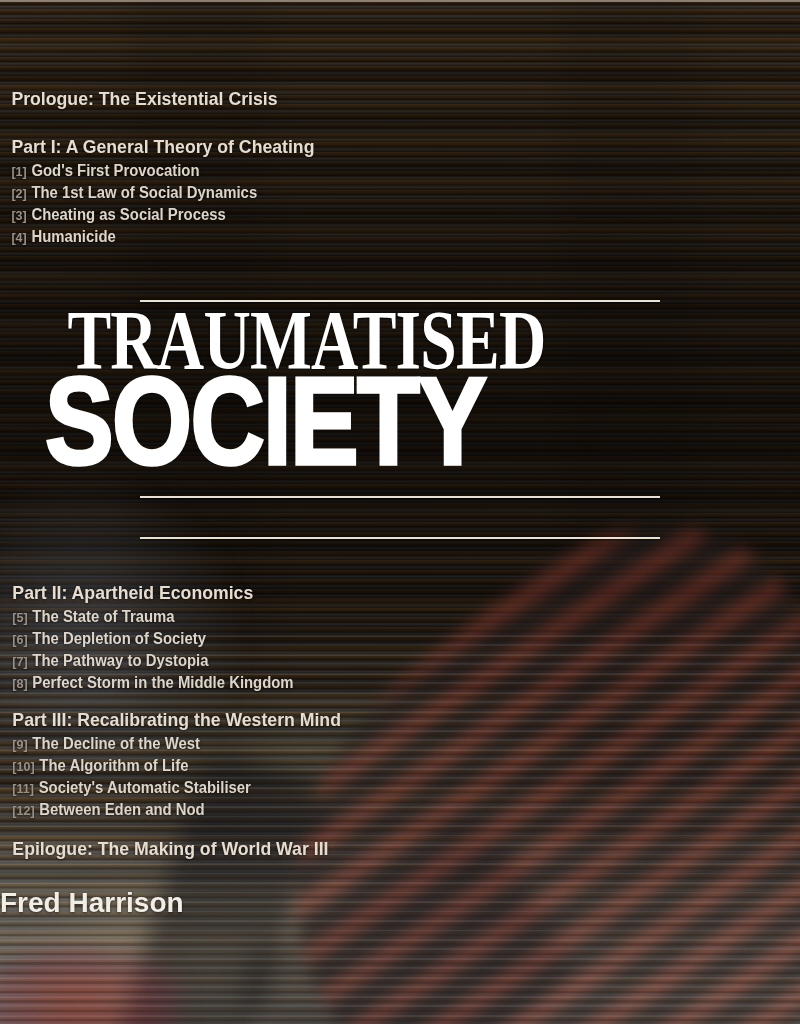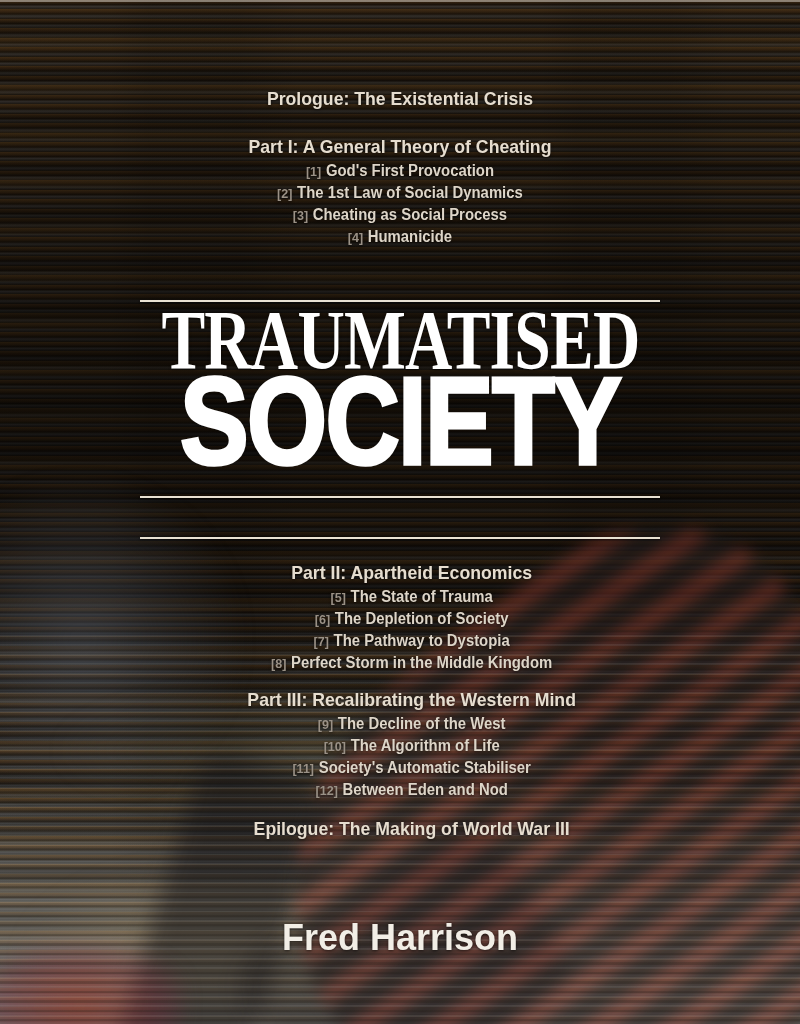--- a/index.html
+++ b/index.html
@@ -56,21 +56,21 @@
   .graffiti-red { left:-25px; top:945px; width:210px; height:120px;
     background:radial-gradient(ellipse, rgba(150,45,32,0.55) 0%, rgba(120,40,60,0.35) 55%, rgba(120,40,60,0) 80%);
     filter:blur(9px); }
   .final-stripes { left:0; right:0; top:630px; bottom:0;
     background:repeating-linear-gradient(180deg,
       rgba(38,33,26,0.22) 0 2px, rgba(0,0,0,0) 2px 5px,
       rgba(232,228,218,0.10) 5px 7px, rgba(0,0,0,0) 7px 9.5px); }
   .top-edge { left:0; right:0; top:0; height:2px; background:rgba(240,238,232,0.45); }
 
   
-  .txt { position:absolute; left:0; right:0; text-align:center; color:#e6ddcf;
+  .txt { position:absolute; left:0; right:0; text-align:left; color:#e6ddcf;
          text-shadow:0 1px 3px rgba(0,0,0,0.55); z-index:3; }
   .condense { display:inline-block; transform:scaleX(0.93); transform-origin:center; }
   .heading  { font-weight:bold; font-size:19px; line-height:22px; }
   .chapter  { font-weight:bold; font-size:16px; line-height:21px; color:#ddd5c8; }
   .chapter .num { color:#9a9186; font-size:13.5px; font-weight:bold; margin-right:5px; }
   .toc-top { top:88px; }
   .toc-top .prologue { margin-bottom:26px; }
   .toc-top .part-heading { margin-bottom:2px; }
   .the { top:261px; font-family:"Liberation Serif","DejaVu Serif",serif;
          font-weight:bold; font-size:33px; line-height:36px; letter-spacing:3px; color:#f4f0e7; }
@@ -80,25 +80,25 @@
   .traumatised { top:306px; font-family:"Liberation Serif","DejaVu Serif",serif;
     font-weight:bold; font-size:84px; line-height:70px; color:#ffffff; white-space:nowrap; }
   .traumatised .squeeze { display:inline-block; transform:scaleX(0.78); transform-origin:center; letter-spacing:-1px; }
   .society { top:370px; font-weight:bold; font-size:124px; line-height:102px;
     color:#ffffff; white-space:nowrap; -webkit-text-stroke:3.5px #ffffff; }
   .society .squeeze { display:inline-block; transform:scaleX(0.83); transform-origin:center; letter-spacing:-2px; }
   .rule-2 { top:496px; }
   .subtitle { top:503px; font-weight:bold; font-size:24px; line-height:30px; color:#eae2d4; white-space:nowrap; }
   .subtitle .condense { transform:scaleX(0.90); }
   .rule-3 { top:537px; }
-  .toc-bottom { top:562px;padding-left:24px; }
+  .toc-bottom { top:582px; }
   .toc-bottom .part-heading { margin-bottom:2px; }
   .gap-part { margin-top:15px; }
   .epilogue { margin-top:17px; }
-  .author { top:886px; font-weight:bold; font-size:36px; line-height:34px; color:#f2eee6;margin-top:35px; }
+  .author { top:886px; font-weight:bold; font-size:28px; line-height:34px; color:#f2eee6; }
 </style>
 </head>
 <body>
 
 <div class="cover">
 
   <div class="bg">
     <div class="bg-stripes"></div>
     <div class="bg-shade"></div>
     <div class="blob-blue-left"></div>

